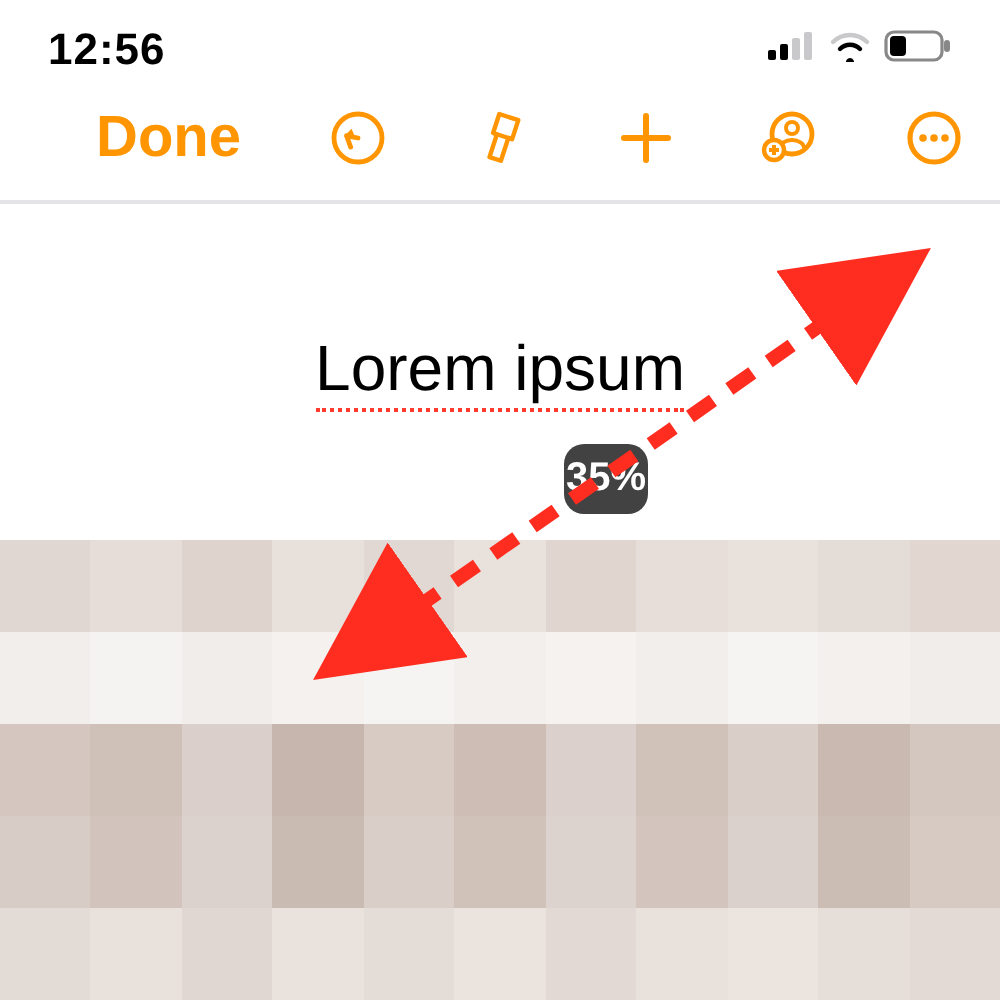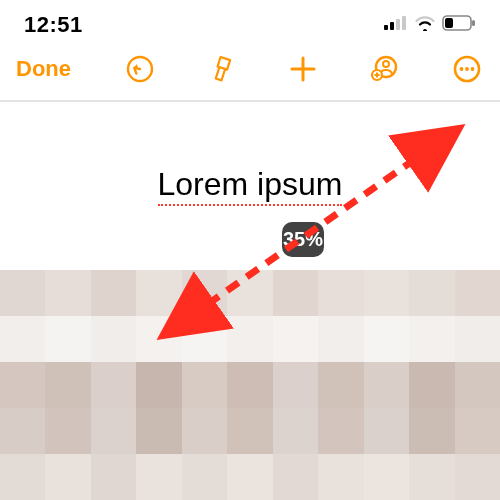--- a/index.html
+++ b/index.html
@@ -30,23 +30,24 @@
     }
     .toolbar {
       display: flex;
       align-items: center;
       padding: 8px 16px 14px 16px;
       gap: 0;
       justify-content: space-between;
     }
     .done {
       color: #ff9500;
-      font-size: 22px;
+      font-size: 29px;
       font-weight: 700;
       margin-right: 4px;
+      margin-left: 32px;
     }
     .tb-icon {
       width: 34px;
       height: 34px;
       display: flex;
       align-items: center;
       justify-content: center;
       color: #ff9500;
     }
     .divider {
@@ -90,21 +91,21 @@
     .arrow-overlay {
       position: absolute;
       left: 0; top: 0;
       pointer-events: none;
     }
   </style>
 </head>
 <body>
 
 <div class="status-bar">
-  <span class="time">12:51</span>
+  <span class="time">12:56</span>
   <div class="status-right">
     <span>
       <svg width="24" height="14" viewBox="0 0 24 14">
         <rect x="0" y="9" width="4" height="5" rx="1" fill="#000"></rect>
         <rect x="6" y="6" width="4" height="8" rx="1" fill="#000"></rect>
         <rect x="12" y="3" width="4" height="11" rx="1" fill="#c9c9cc"></rect>
         <rect x="18" y="0" width="4" height="14" rx="1" fill="#c9c9cc"></rect>
       </svg>
     </span>
     <span>

